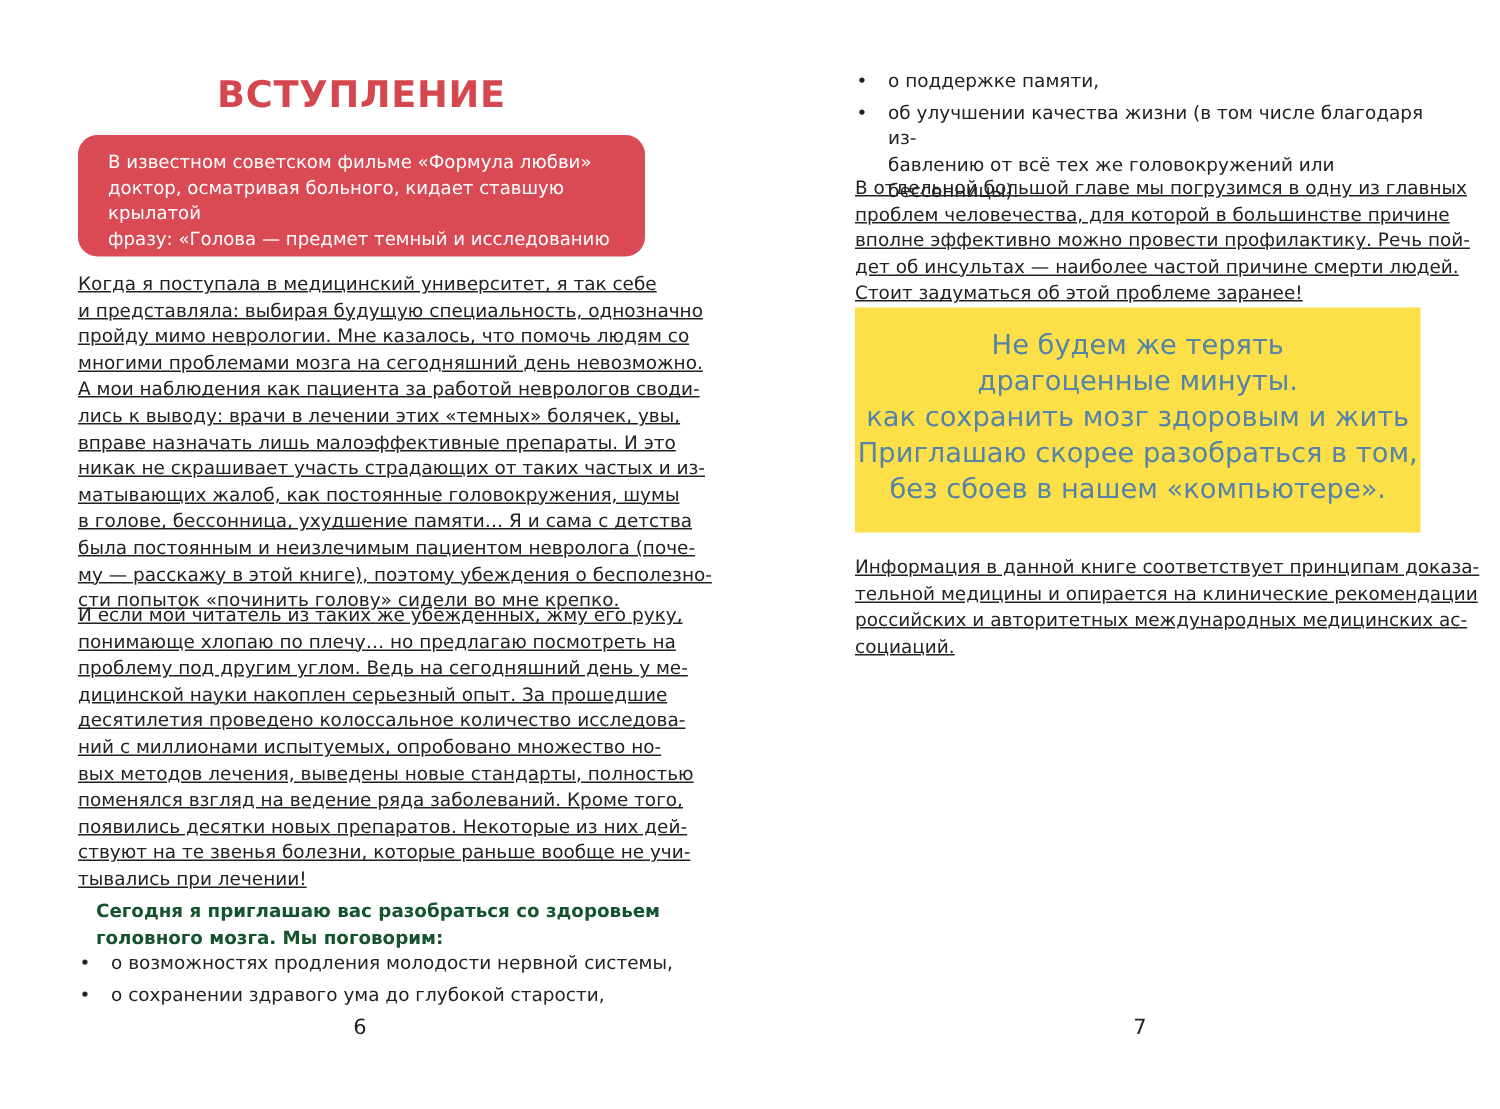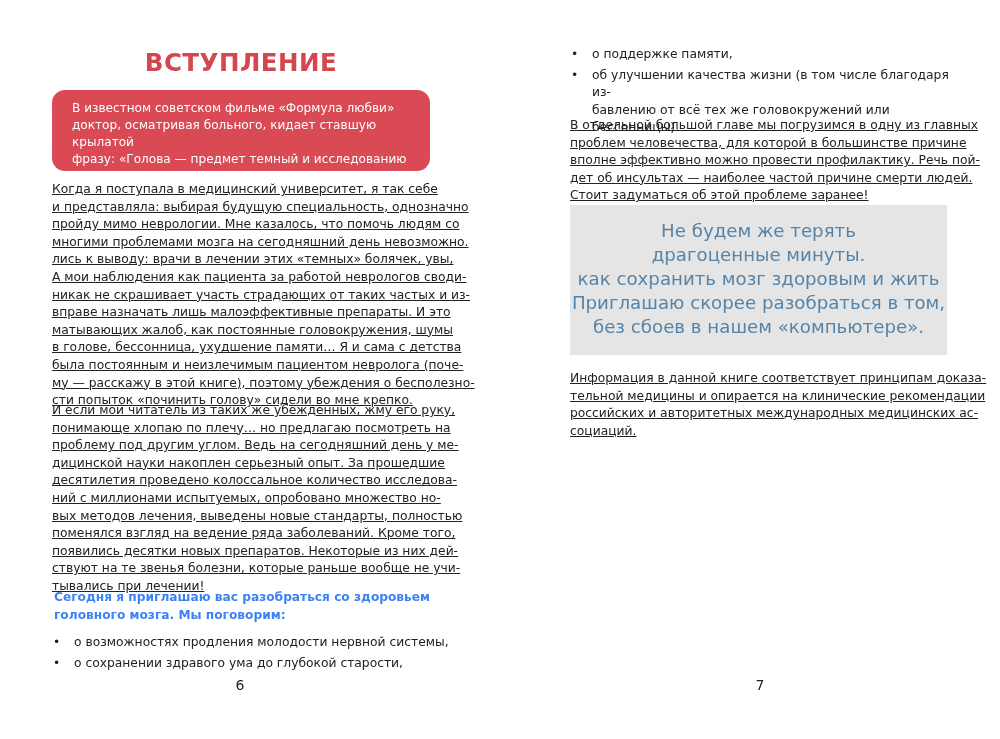--- a/index.html
+++ b/index.html
@@ -72,22 +72,22 @@
     }
 
     .lead-in {
       position: absolute;
       left: 52px;
       top: 587px;
       width: 384px;
       font-size: 12.2px;
       line-height: 17.6px;
       font-weight: bold;
-      color: #3b82f6;
-      margin: 2px;
+      color: #14532d;
+      margin: 12px;
     }
 
     .bullets {
       position: absolute;
       list-style: none;
       margin: 0;
       padding: 0;
       font-size: 12.3px;
       line-height: 17.6px;
     }
@@ -110,21 +110,21 @@
       width: 40px;
       text-align: center;
     }
 
     .callout-box {
       position: absolute;
       top: 205px;
       left: 70px;
       width: 377px;
       height: 150px;
-      background: #e5e5e5;
+      background: #fde047;
       box-sizing: border-box;
       padding-top: 14px;
       text-align: center;
       color: #5584a8;
       font-size: 18.2px;
       line-height: 24px;
     }
     .callout-box .cl {
       display: block;
       white-space: nowrap;
@@ -142,24 +142,24 @@
     <span class="cl" style="display:block">доктор, осматривая больного, кидает ставшую крылатой</span>
     <span class="cl" style="display:block">фразу: «Голова — предмет темный и исследованию</span>
     <span class="cl" style="display:block">не инсультах».</span>
   </div>
 
   <p class="text-block" style="left:52px; top:181px;">
     <span class="ln">Когда я поступала в медицинский университет, я так себе</span>
     <span class="ln">и представляла: выбирая будущую специальность, однозначно</span>
     <span class="ln">пройду мимо неврологии. Мне казалось, что помочь людям со</span>
     <span class="ln">многими проблемами мозга на сегодняшний день невозможно.</span>
+    <span class="ln">А мои наблюдения как пациента за работой неврологов своди-</span>
     <span class="ln">лись к выводу: врачи в лечении этих «темных» болячек, увы,</span>
-    <span class="ln">А мои наблюдения как пациента за работой неврологов своди-</span>
+    <span class="ln">вправе назначать лишь малоэффективные препараты. И это</span>
     <span class="ln">никак не скрашивает участь страдающих от таких частых и из-</span>
-    <span class="ln">вправе назначать лишь малоэффективные препараты. И это</span>
     <span class="ln">матывающих жалоб, как постоянные головокружения, шумы</span>
     <span class="ln">в голове, бессонница, ухудшение памяти… Я и сама с детства</span>
     <span class="ln">была постоянным и неизлечимым пациентом невролога (поче-</span>
     <span class="ln">му — расскажу в этой книге), поэтому убеждения о бесполезно-</span>
     <span class="ln last">сти попыток «починить голову» сидели во мне крепко.</span>
   </p>
 
   <p class="text-block" style="left:52px; top:402px;">
     <span class="ln">И если мой читатель из таких же убежденных, жму его руку,</span>
     <span class="ln">понимающе хлопаю по плечу… но предлагаю посмотреть на</span>

